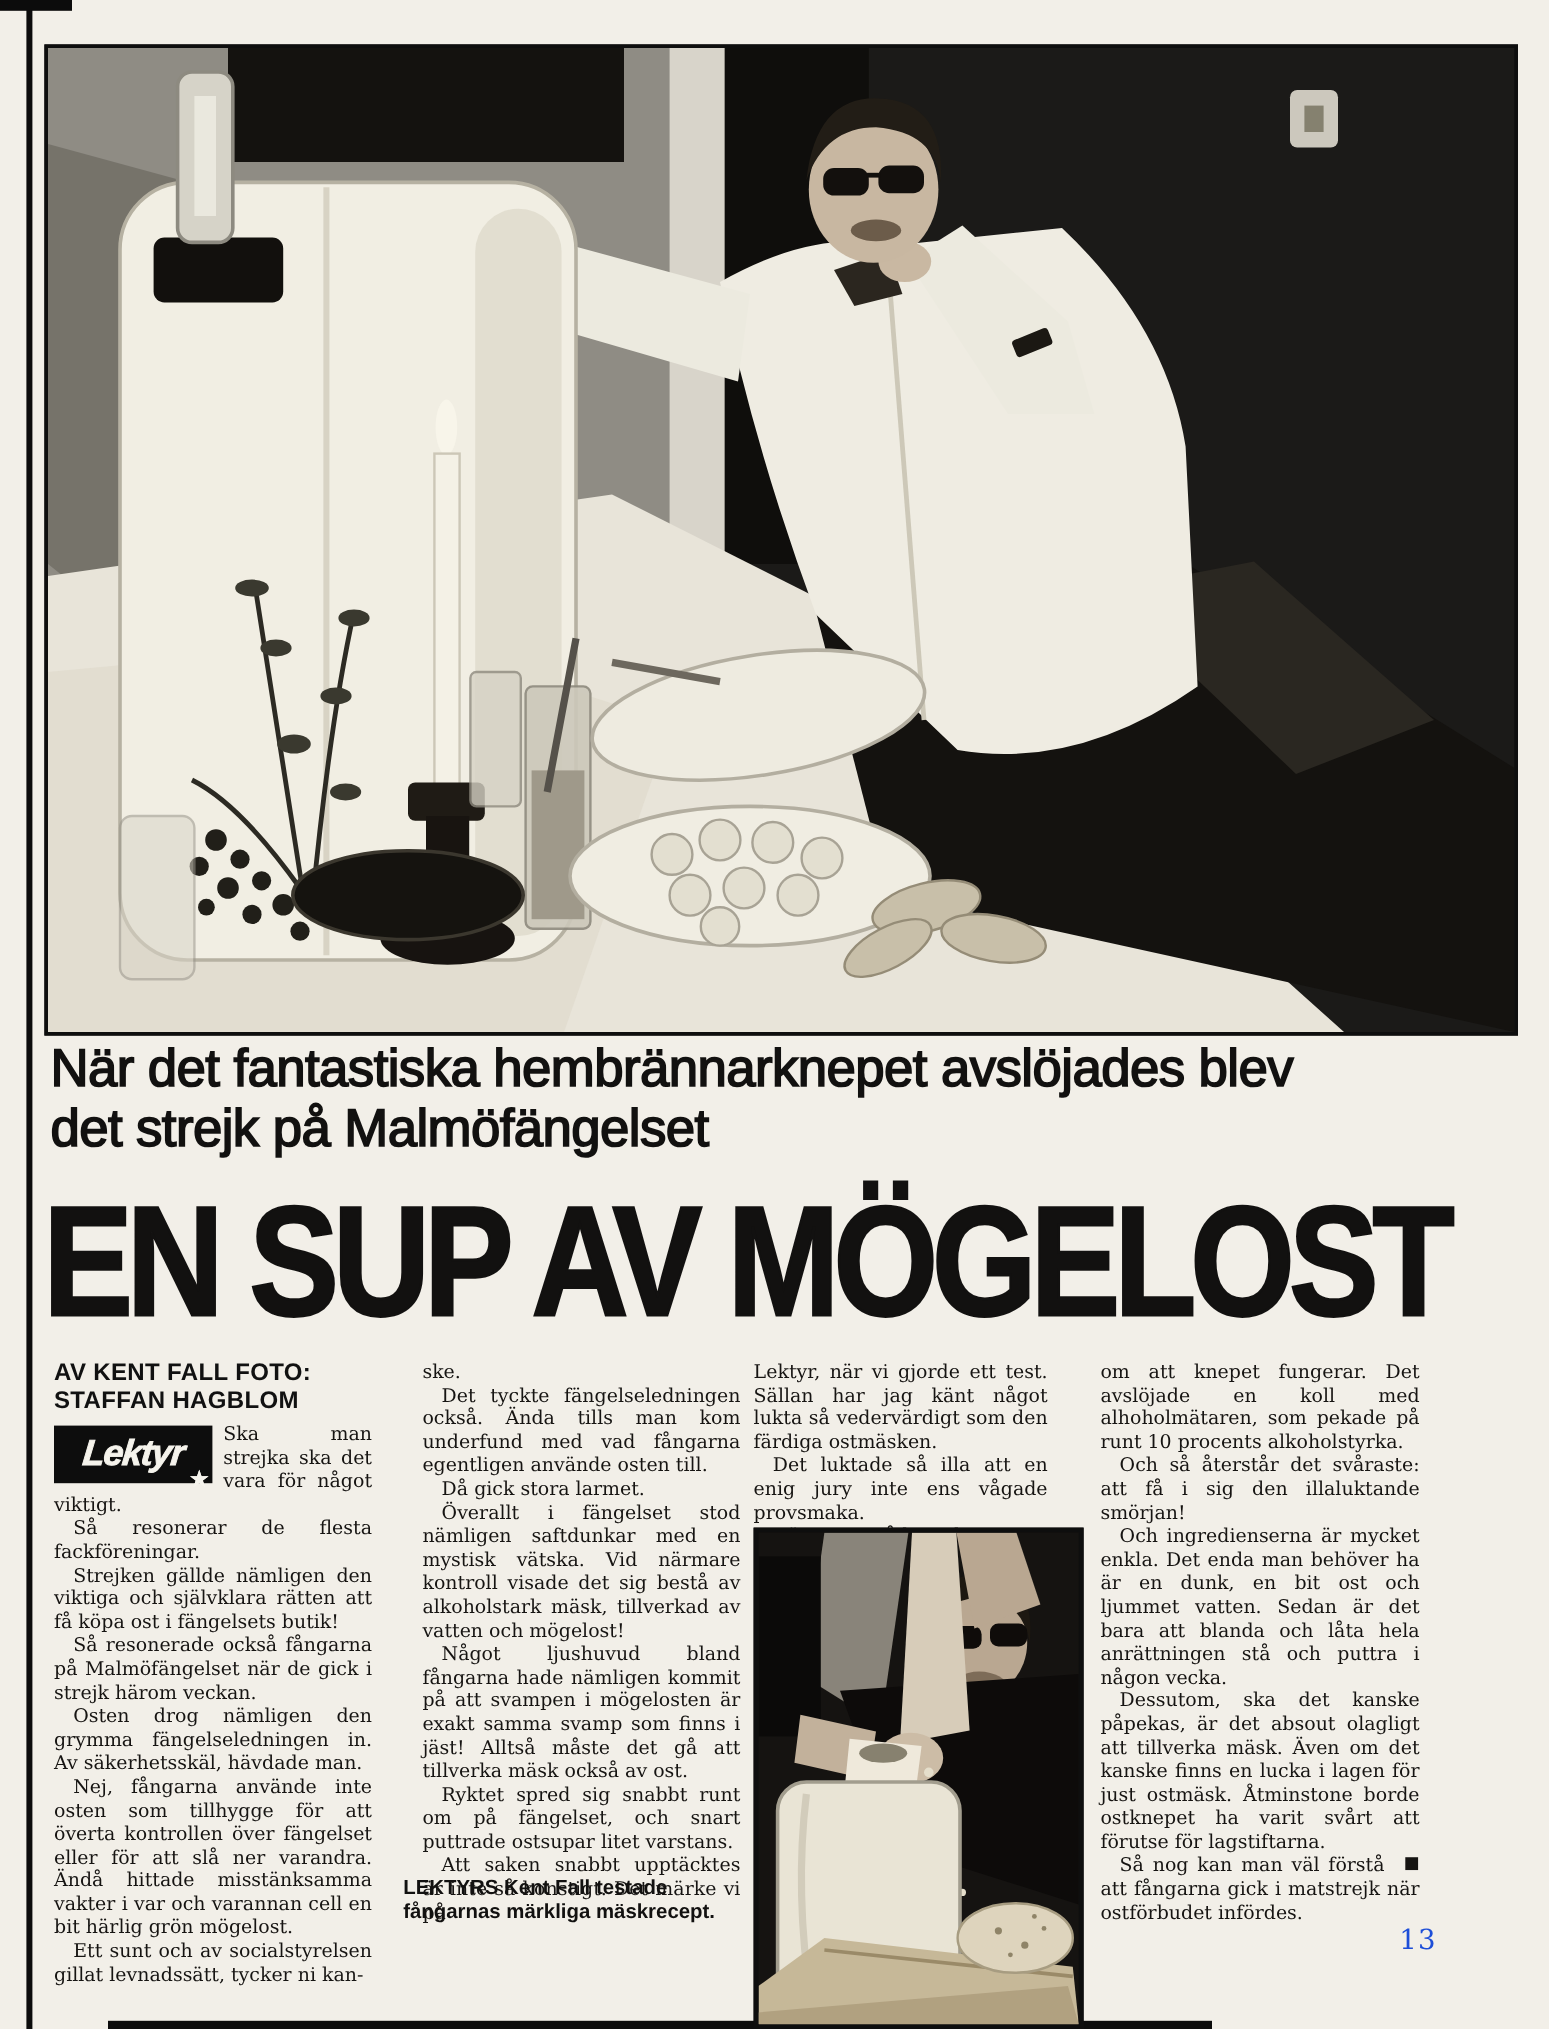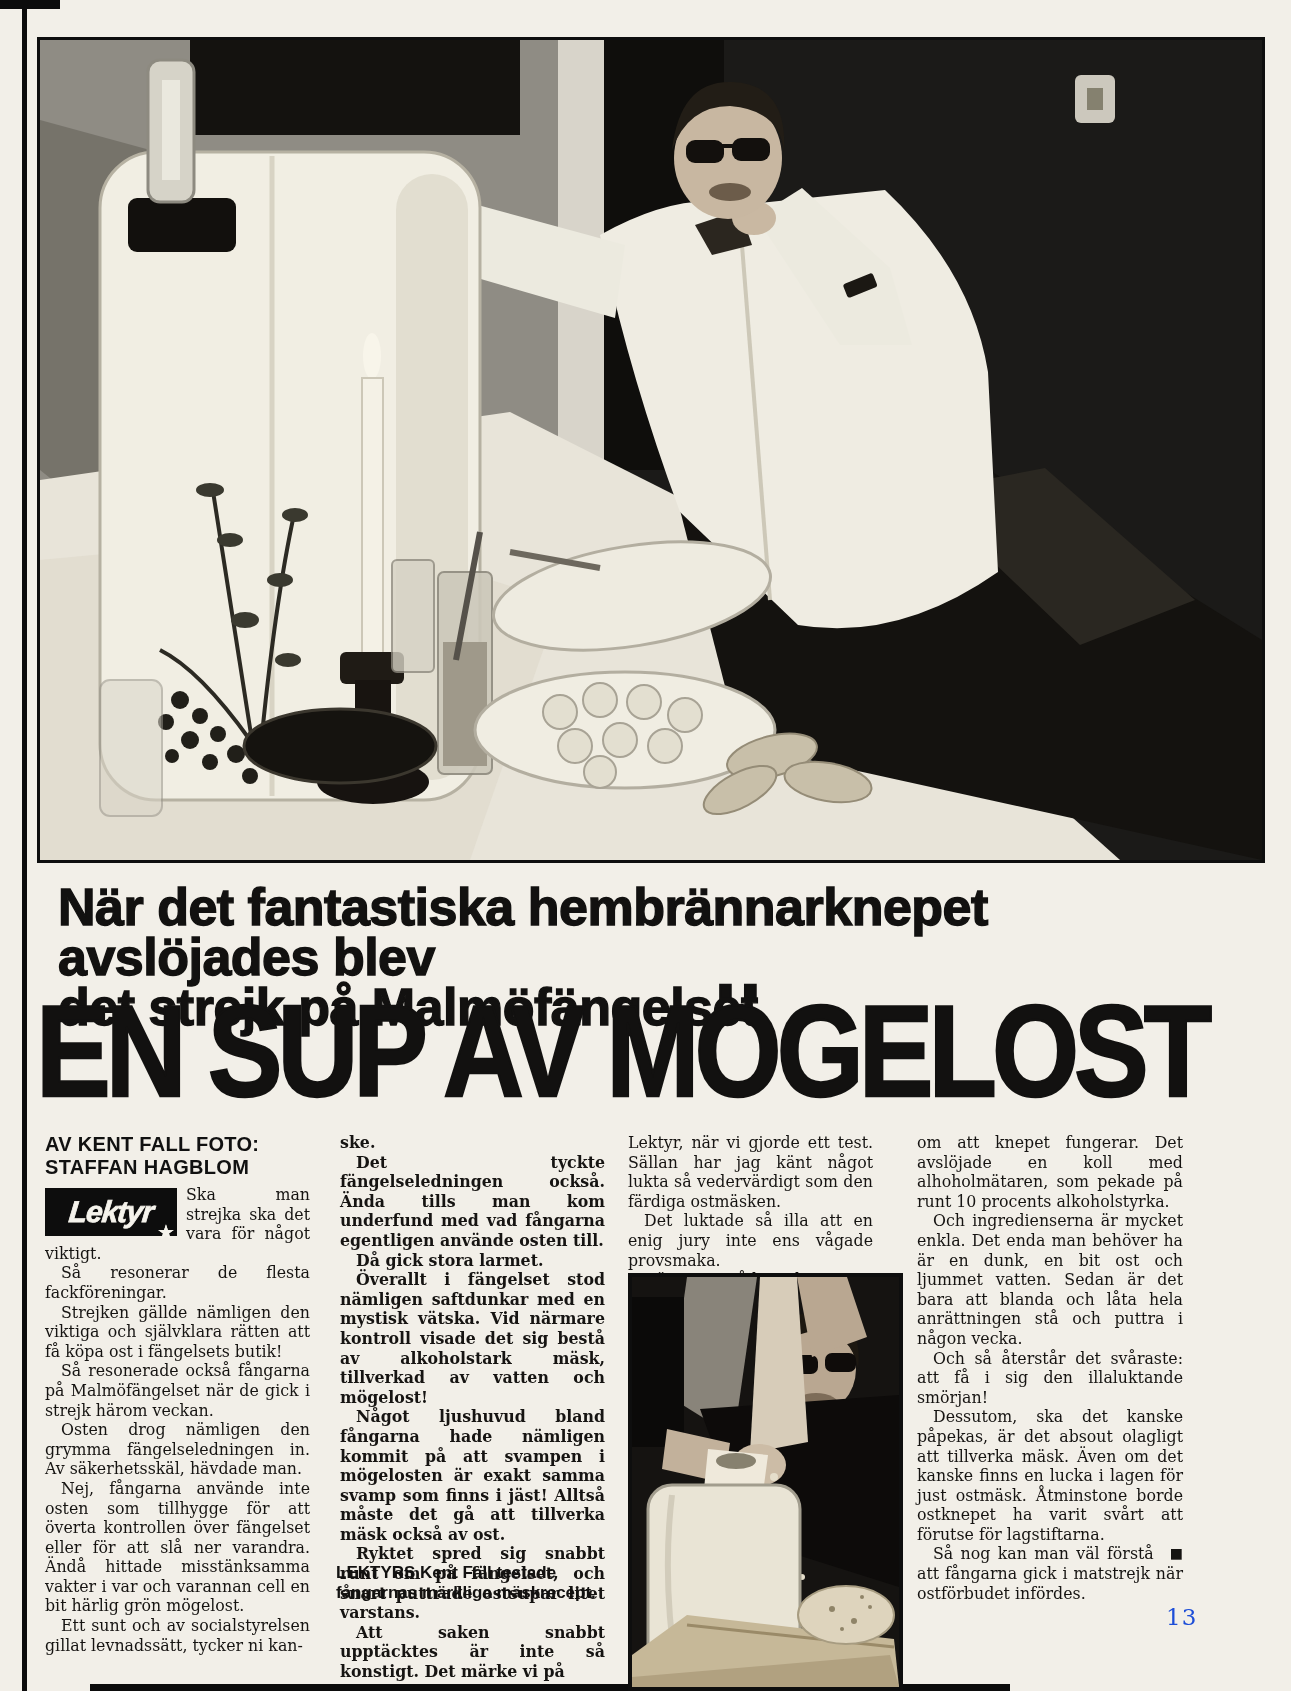--- a/index.html
+++ b/index.html
@@ -15,38 +15,38 @@
     position:absolute;left:37px;top:37px;width:1228px;height:826px;
     border:3px solid #0e0e0e;box-sizing:border-box;background:#1b1a18;overflow:hidden;
   }
   .small-photo{
     position:absolute;left:628px;top:1273px;width:275px;height:418px;
     border:4px solid #0e0e0e;box-sizing:border-box;background:#151311;overflow:hidden;
   }
   .main-photo svg,.small-photo svg{display:block;width:100%;height:100%;}
   
   .kicker{
-    position:absolute;left:42px;top:866px;width:1200px;margin:16px;
-    font-family:"Liberation Sans", sans-serif;font-weight:bold;
-    font-size:52px;line-height:50px;letter-spacing:-0.5px;color:#121110;
+    position:absolute;left:42px;top:866px;width:1200px;margin:0;
+    font-family:"Liberation Sans", sans-serif;font-weight:normal;
+    font-size:44px;line-height:50px;letter-spacing:-0.5px;color:#121110;
     -webkit-text-stroke:1.4px #121110;
   }
   .title{
     position:absolute;left:36px;top:994px;margin:0;white-space:nowrap;
     font-family:"Liberation Sans", sans-serif;font-weight:bold;
     font-size:112px;line-height:100px;letter-spacing:-5px;color:#121110;
     transform:scaleY(1.16);transform-origin:top left;
     -webkit-text-stroke:2px #121110;
   }
   
   .col{position:absolute;top:1133px;font-size:15.8px;line-height:19.6px;text-align:justify;}
   .col p{margin:0;}
   .col p.ind{text-indent:16px;}
   #col1{left:45px;width:265px;}
-  #col2{left:340px;width:265px;font-weight:bold;}
+  #col2{left:352px;width:265px;}
   #col3{left:628px;width:245px;}
   #col4{left:917px;width:266px;}
   .byline{
     font-family:"Liberation Sans", sans-serif;font-weight:bold;
     font-size:20px;line-height:23px;letter-spacing:.3px;margin-bottom:6px;color:#111;
   }
   .logo{
     float:left;position:relative;width:132px;height:48px;background:#0d0d0d;
     margin:3px 9px 3px 0;display:flex;align-items:center;justify-content:center;
   }
@@ -211,22 +211,22 @@
   </div>
 
   <div class="col" id="col3">
     <p>Lektyr, när vi gjorde ett test. Sällan har jag känt något lukta så vedervärdigt som den färdiga ostmäsken.</p>
     <p class="ind">Det luktade så illa att en enig jury inte ens vågade provsmaka.</p>
     <p class="ind">Däremot råder det inget tvivel</p>
   </div>
 
   <div class="col" id="col4">
     <p>om att knepet fungerar. Det avslöjade en koll med alhoholmätaren, som pekade på runt 10 procents alkoholstyrka.</p>
+    <p class="ind">Och så återstår det svåraste: att få i sig den illaluktande smörjan!</p>
     <p class="ind">Och ingredienserna är mycket enkla. Det enda man behöver ha är en dunk, en bit ost och ljummet vatten. Sedan är det bara att blanda och låta hela anrättningen stå och puttra i någon vecka.</p>
-    <p class="ind">Och så återstår det svåraste: att få i sig den illaluktande smörjan!</p>
     <p class="ind">Dessutom, ska det kanske påpekas, är det absout olagligt att tillverka mäsk. Även om det kanske finns en lucka i lagen för just ostmäsk. Åtminstone borde ostknepet ha varit svårt att förutse för lagstiftarna.</p>
     <p class="ind"><span class="endmark">■</span><span>Så nog kan man väl förstå att fångarna gick i matstrejk när ostförbudet infördes.</span></p>
   </div>
 
   <div class="caption">LEKTYRS Kent Fall testade fångarnas märkliga mäskrecept.</div>
 
   <figure class="small-photo">
     <svg viewBox="0 0 267 410" preserveAspectRatio="none">
       <rect width="267" height="410" fill="#151311"></rect>
       <polygon points="55,0 125,0 102,160 38,120" fill="#89847a"></polygon>

